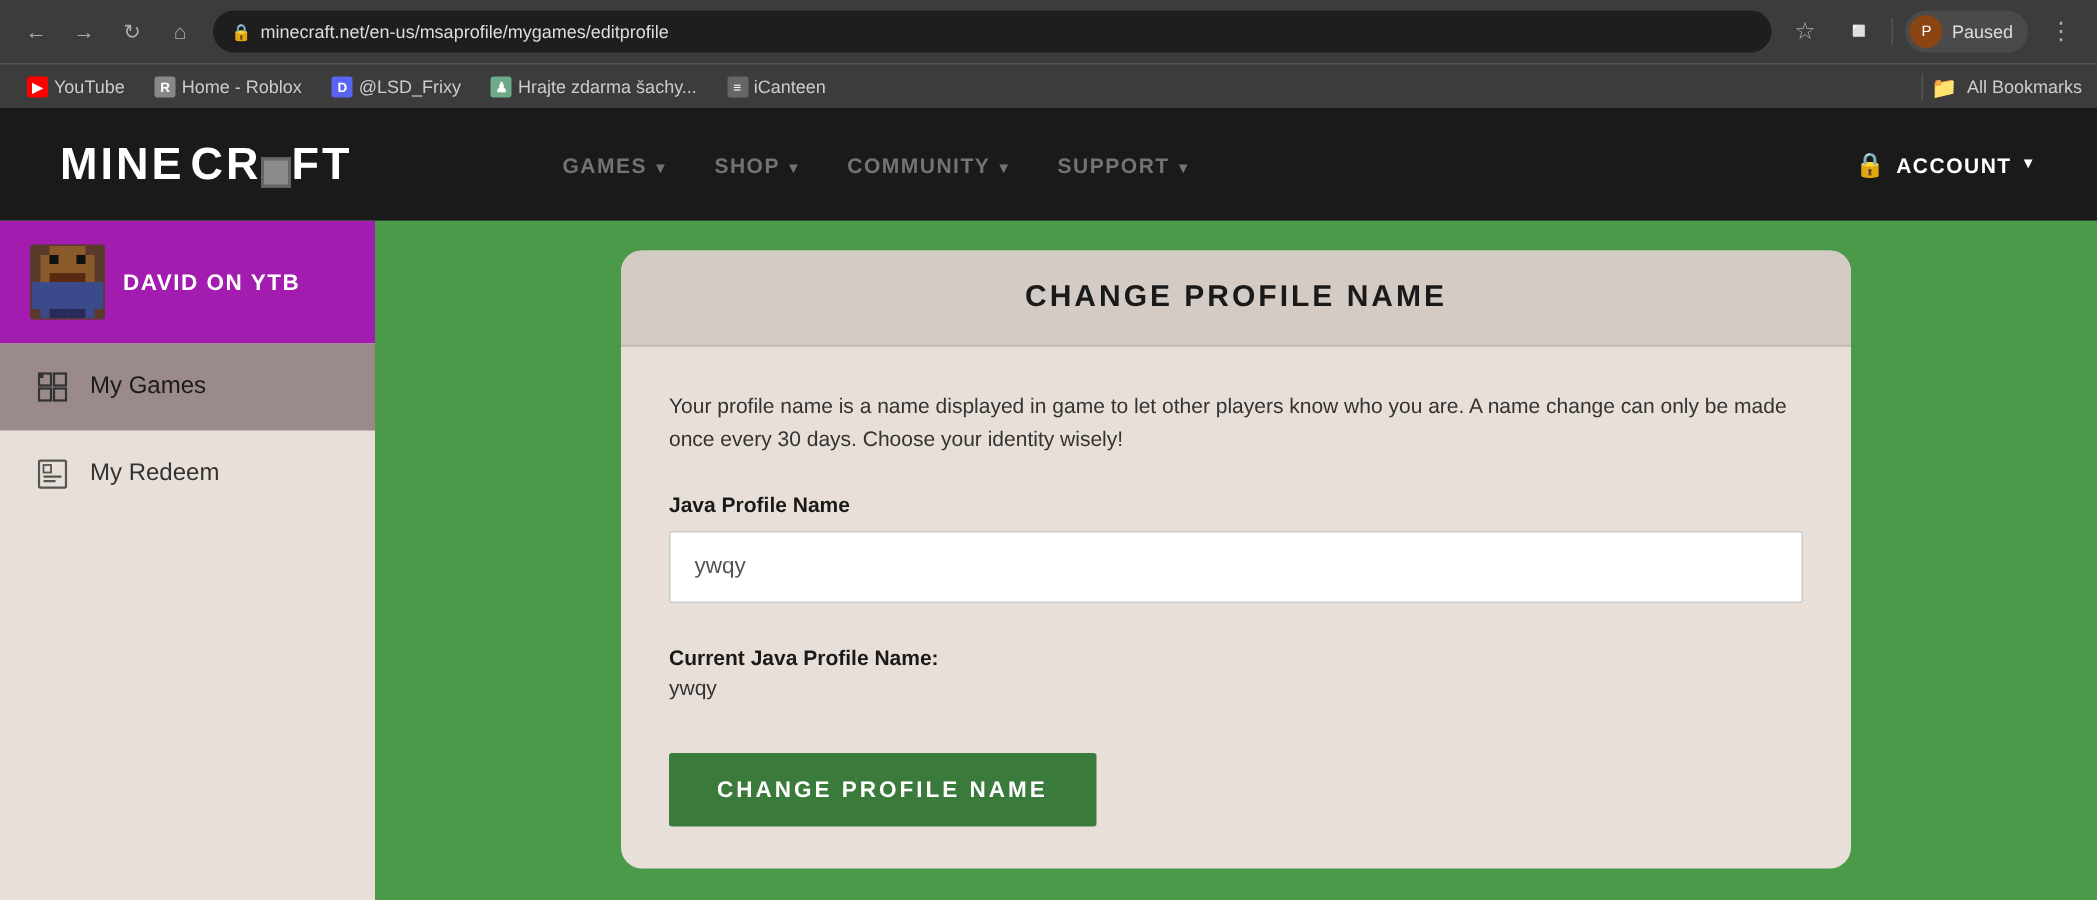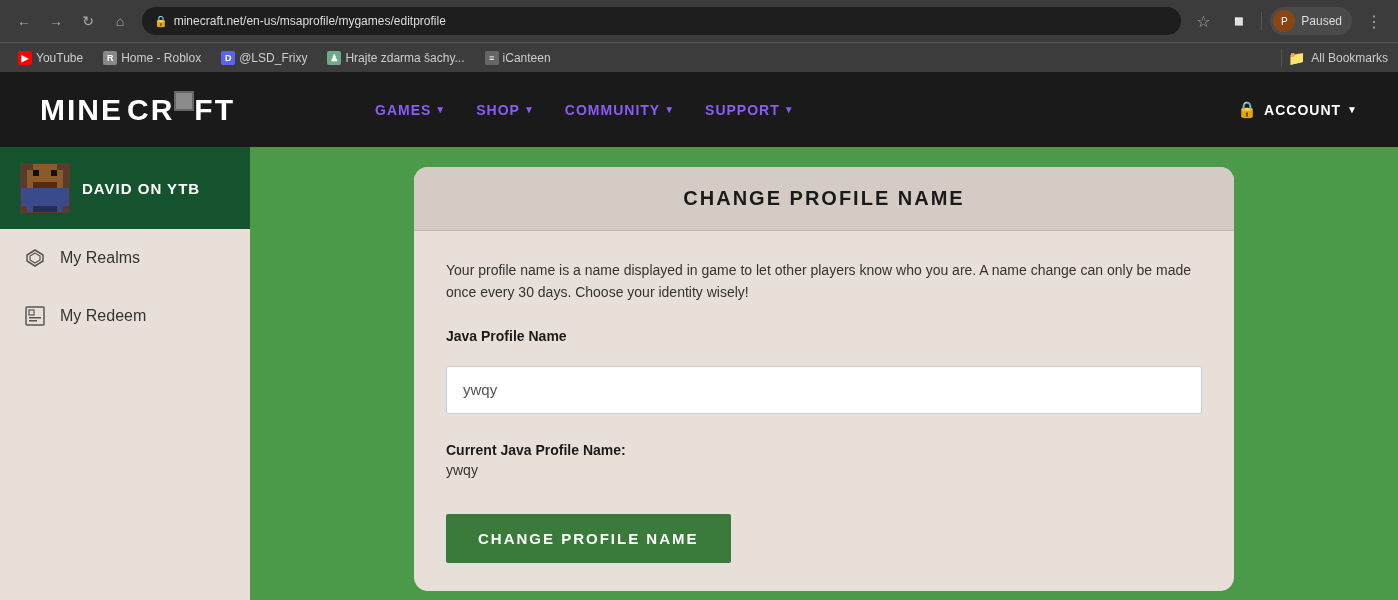--- a/index.html
+++ b/index.html
@@ -180,28 +180,28 @@
     }
 
     .nav-links {
       display: flex;
       align-items: center;
       gap: 30px;
       margin-left: 140px;
     }
 
     .nav-link {
-      color: #8b5cf6;
+      color: #737373;
       text-decoration: none;
       font-size: 14px;
       font-weight: 700;
       letter-spacing: 1px;
       text-transform: uppercase;
       display: flex;
-      align-items: center;
+      align-items: flex-end;
       gap: 4px;
       cursor: pointer;
     }
 
     .nav-link .chevron { font-size: 10px; }
 
     .nav-right {
       margin-left: auto;
       display: flex;
       align-items: center;
@@ -223,21 +223,21 @@
 
     
     .sidebar {
       width: 250px;
       background: #e8e0d8;
       flex-shrink: 0;
       padding-top: 0;
     }
 
     .sidebar-user {
-      background: #14532d;
+      background: #a21caf;
       padding: 16px 20px;
       display: flex;
       align-items: center;
       gap: 12px;
     }
 
     .sidebar-avatar {
       width: 50px;
       height: 50px;
       background: #5a3a2a;
@@ -321,21 +321,21 @@
       font-size: 14px;
       color: #333;
       line-height: 1.6;
       margin-bottom: 24px;
     }
 
     .field-label {
       font-size: 14px;
       font-weight: 700;
       color: #1a1a1a;
-      margin-bottom: 22px;
+      margin-bottom: 10px;
     }
 
     .text-input {
       width: 100%;
       height: 48px;
       border: 1px solid #ccc;
       border-radius: 2px;
       padding: 0 16px;
       font-size: 15px;
       color: #555;
@@ -438,21 +438,21 @@
     </div>
   </div>
 </div>
 
 <div class="page">
 
   <div class="top-nav">
     <div class="minecraft-logo">
       <span style="font-family:'Arial Black',Arial,sans-serif;font-weight:900;color:white;letter-spacing:2px;text-transform:uppercase;font-size:30px;display:flex;align-items:center;gap:4px;">
         <span style="color:white;">MINE</span>
-          <span style="position:relative;display:inline-flex;align-items:flex-start;">CR<span style="display:inline-block;width:20px;height:20px;background:#8B8B8B;border:2px solid #666;vertical-align:middle;position:relative;top:-2px;"></span>FT</span>
+          <span style="position:relative;display:inline-flex;align-items:flex-end;">CR<span style="display:inline-block;width:20px;height:20px;background:#8B8B8B;border:2px solid #666;vertical-align:middle;position:relative;top:-2px;"></span>FT</span>
       </span>
     </div>
 
     <nav class="nav-links">
       <a class="nav-link">
         <span>GAMES</span>
         <span class="chevron">▼</span>
       </a>
       <a class="nav-link">
         <span>SHOP</span>
@@ -490,30 +490,33 @@
             <rect x="1" y="4" width="6" height="4" fill="#3a4a8a"></rect>
             <rect x="0" y="4" width="2" height="3" fill="#3a4a8a"></rect>
             <rect x="6" y="4" width="2" height="3" fill="#3a4a8a"></rect>
             <rect x="2" y="7" width="2" height="1" fill="#2a2a5a"></rect>
             <rect x="4" y="7" width="2" height="1" fill="#2a2a5a"></rect>
           </svg>
         </div>
         <div class="sidebar-username">DAVID ON YTB</div>
       </div>
 
-
-      <div class="sidebar-nav-item">
+      <div class="sidebar-nav-item active">
         <span class="sidebar-icon">
           <svg width="20" height="20" viewBox="0 0 20 20">
-            <polygon points="10,2 18,7 18,13 10,18 2,13 2,7" fill="none" stroke="#555" stroke-width="1.5"></polygon>
-            <polygon points="10,5 15,8 15,12 10,15 5,12 5,8" fill="none" stroke="#555" stroke-width="1.2"></polygon>
+            <rect x="1" y="1" width="8" height="8" fill="none" stroke="#333" stroke-width="1.5"></rect>
+            <rect x="11" y="1" width="8" height="8" fill="none" stroke="#333" stroke-width="1.5"></rect>
+            <rect x="1" y="11" width="8" height="8" fill="none" stroke="#333" stroke-width="1.5"></rect>
+            <rect x="11" y="11" width="8" height="8" fill="none" stroke="#333" stroke-width="1.5"></rect>
+            <rect x="1" y="1" width="3" height="3" fill="#333"></rect>
           </svg>
         </span>
-        <span>My Realms</span>
+        <span>My Games</span>
       </div>
+
 
       <div class="sidebar-nav-item">
         <span class="sidebar-icon">
           <svg width="20" height="20" viewBox="0 0 20 20">
             <rect x="1" y="1" width="18" height="18" fill="none" stroke="#555" stroke-width="1.5" rx="1"></rect>
             <rect x="4" y="4" width="5" height="5" fill="none" stroke="#555" stroke-width="1.2"></rect>
             <rect x="4" y="11" width="12" height="1.5" fill="#555"></rect>
             <rect x="4" y="14" width="8" height="1.5" fill="#555"></rect>
           </svg>
         </span>

